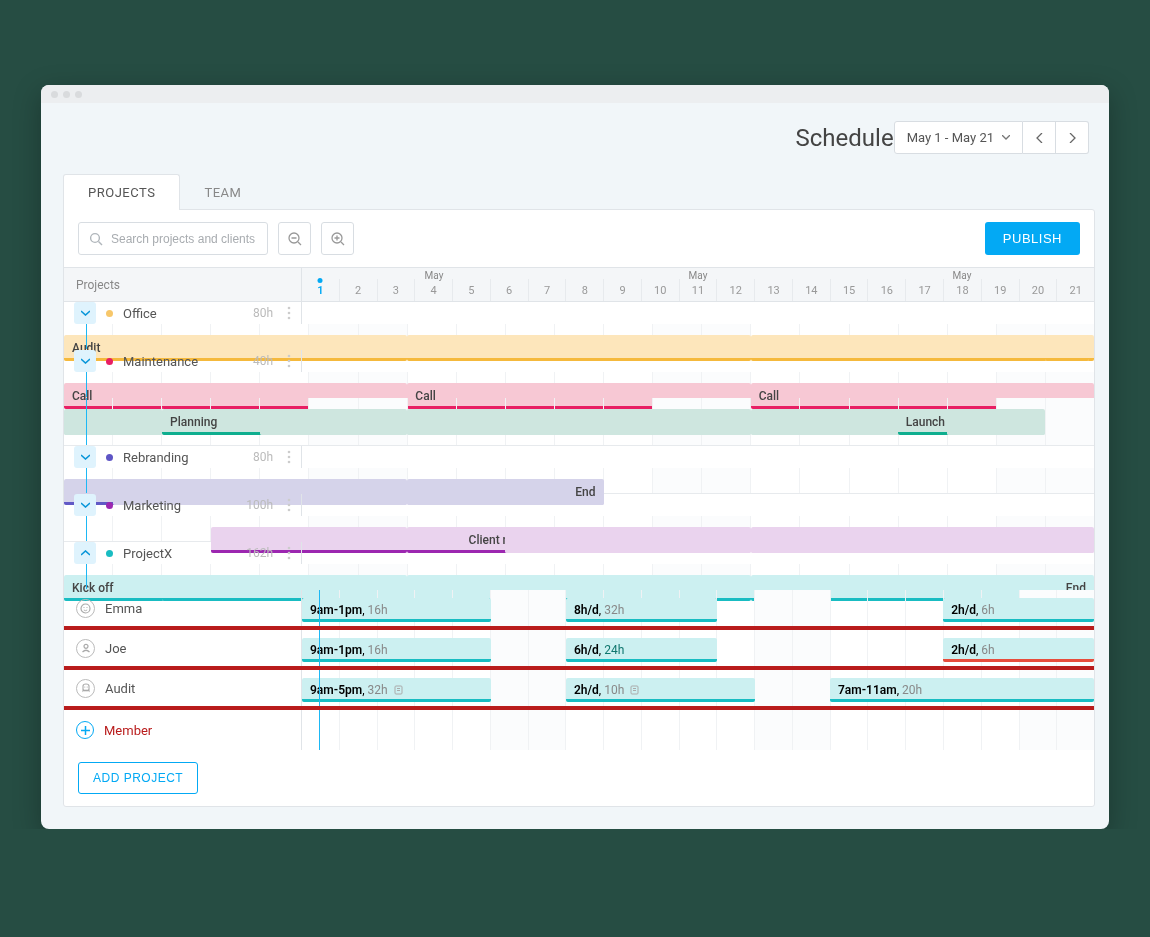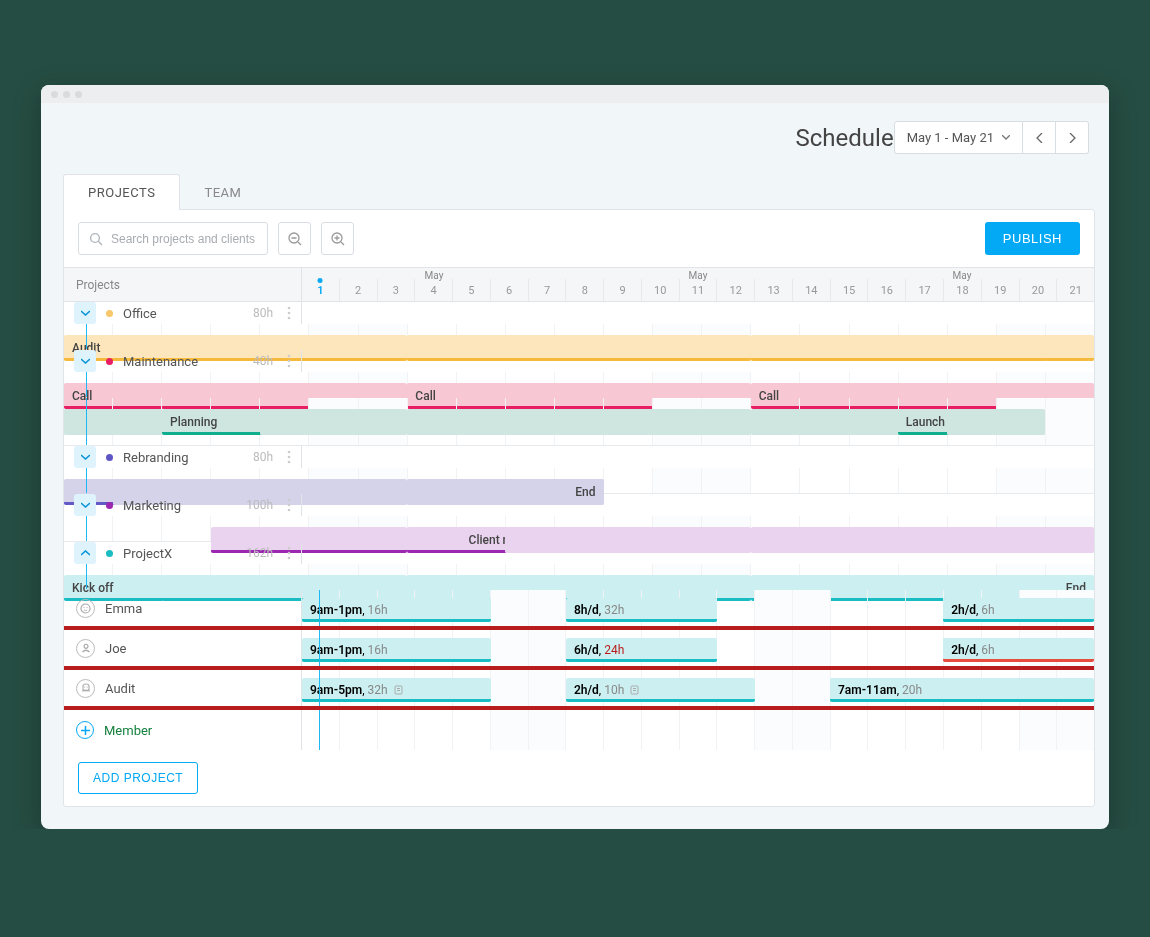--- a/index.html
+++ b/index.html
@@ -48,21 +48,21 @@
   .bar { position:absolute; height:26px; top:11px; border-radius:2px; display:flex; align-items:center; padding:0 8px; font-size:12px; color:#444; overflow:hidden;}
   .underline { position:absolute; bottom:0; left:0; right:0; height:3px;}
   .now-line{position:absolute; top:0; bottom:0; width:1.3px; background:#1db8f5; z-index:5;}
   .hatch{ background-image: repeating-linear-gradient(135deg, rgba(0,0,0,0.04), rgba(0,0,0,0.04) 3px, transparent 3px, transparent 7px);}
   .member-row{height:40px; border-bottom:4px solid #b91c1c; display:flex; position:relative;}
   .member-side{width:238px; flex-shrink:0; border-right:1px solid #e0e4e8; display:flex; align-items:center; padding:0 10px 0 12px; gap:10px; font-size:13px; color:#555;}
   .avatar{width:19px;height:19px;border:1.5px solid #bbb; border-radius:50%; display:flex;align-items:center;justify-content:center;}
   .mbar{position:absolute; height:24px; top:8px; background:#ccf0f1; border-radius:2px; display:flex;align-items:center; padding:0 8px; font-size:12px; overflow:hidden;}
   .mbar .u{position:absolute;bottom:0;left:0;right:0;height:3px;background:#19bcc2;}
   .add-member-row{height:40px; display:flex;}
-  .add-member-side{width:238px;flex-shrink:0;border-right:1px solid #e0e4e8;display:flex;align-items:center;padding:0 12px;gap:10px;color:#15803d;font-size:13px;cursor:pointer;}
+  .add-member-side{width:238px;flex-shrink:0;border-right:1px solid #e0e4e8;display:flex;align-items:center;padding:0 12px;gap:10px;color:#b91c1c;font-size:13px;cursor:pointer;}
   .plus-icon{width:18px;height:18px;border:1.5px solid #03a9f4;border-radius:50%;display:flex;align-items:center;justify-content:center;}
   .footer{padding:12px 14px;}
   .add-proj-btn{border:1px solid #03a9f4;color:#03a9f4;background:#fff;height:32px;padding:0 14px;border-radius:3px;font-size:12px;letter-spacing:.5px;cursor:pointer;}
   svg{display:block;}
 </style>
 </head>
 <body>
 
 <div class="window">
   <div class="titlebar">
@@ -582,21 +582,21 @@
             <div class="cell "></div>
             <div class="cell "></div>
             <div class="cell weekend"></div>
             <div class="cell weekend"></div>
             <div class="now-line" style="left:2.142857142857143%"></div>
             <div class="mbar" style="left:0%;width:23.80952380952381%;">
               <span><b style="font-weight:600">9am-1pm</b>, <span style="color:#888">16h</span></span>
               <div class="u"></div>
             </div>
             <div class="mbar" style="left:33.333333333333336%;width:19.047619047619047%;">
-              <span><b style="font-weight:600">6h/d</b>, <span style="color:#b91c1c">24h</span></span>
+              <span><b style="font-weight:600">6h/d</b>, <span style="color:#0f766e">24h</span></span>
               <div class="u"></div>
             </div>
             <div class="mbar" style="left:80.95238095238095%;width:19.047619047619047%;">
               <span><b style="font-weight:600">2h/d</b>, <span style="color:#888">6h</span></span>
               <div class="u" style="background:#e74c3c"></div>
             </div>
           </div>
         </div>
         <div class="member-row">
           <div class="member-side">

